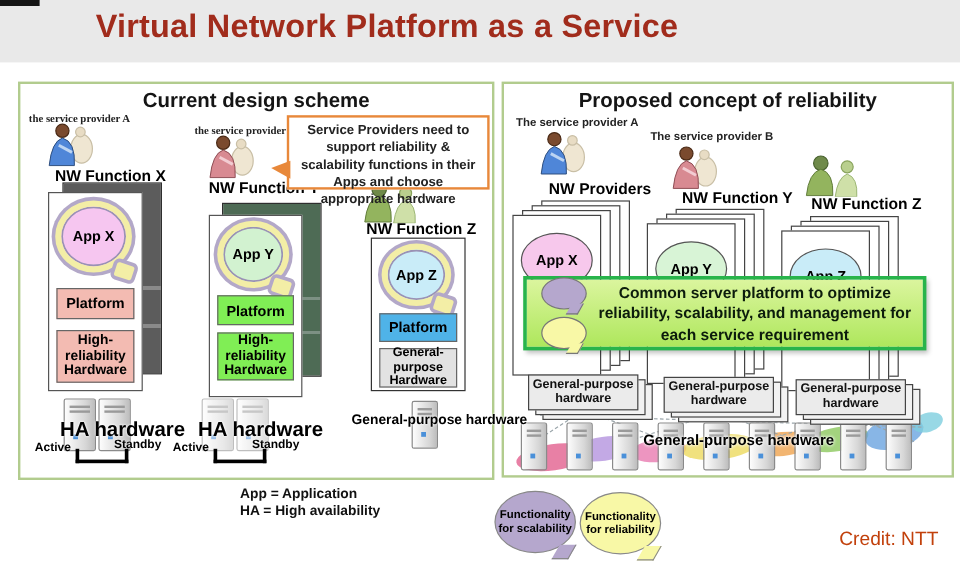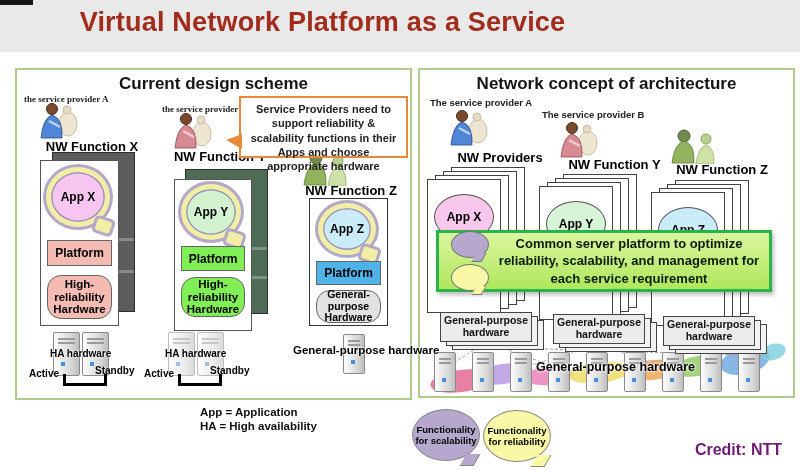--- a/index.html
+++ b/index.html
@@ -16,53 +16,53 @@
   .prov.sans{font-family:"Liberation Sans",sans-serif;font-size:9.5px;}
   .fnlabel{position:absolute;font-size:13px;font-weight:bold;color:#000;white-space:nowrap;text-align:center;}
   .card{position:absolute;background:#fff;border:1.6px solid #555;box-sizing:border-box;}
   .shadowcard{position:absolute;border:1px solid #2e2e2e;box-sizing:border-box;}
   .shadow-gray{background:linear-gradient(#5c5c5c 0 54%,#8a8a8a 54% 56%,#5c5c5c 56% 74%,#8a8a8a 74% 76%,#5c5c5c 76%);}
   .shadow-green{background:linear-gradient(#4e6b55 0 54%,#7d9184 54% 56%,#4e6b55 56% 74%,#7d9184 74% 76%,#4e6b55 76%);}
   .swirl{position:absolute;}
   .score{width:100%;height:100%;border-radius:50%;border:5px solid #f3eea6;box-shadow:0 0 0 3px #b3a8c8, inset 0 0 0 1.5px #9a92b5;display:flex;align-items:center;justify-content:center;font-weight:bold;font-size:12px;box-sizing:border-box;}
   .swtail{position:absolute;right:-1px;bottom:-5px;width:15px;height:12px;background:#f3eea6;box-shadow:0 0 0 3px #b3a8c8;transform:rotate(18deg);border-radius:2px;}
   .pbox{position:absolute;left:6px;right:6px;border:1.4px solid #666;display:flex;align-items:center;justify-content:center;font-weight:bold;font-size:12px;box-sizing:border-box;text-align:center;}
-  .hbox{line-height:1.12;font-size:11.5px;border-radius:14px;}
+  .hbox{line-height:1.12;font-size:11.5px;}
   .stack{position:absolute;}
   .scard{position:absolute;width:74px;height:134px;background:#fff;border:1.6px solid #444;box-sizing:border-box;}
   .rbubble{position:absolute;left:50%;transform:translateX(-50%);top:14px;width:58px;height:44px;border-radius:50%;border:1.6px solid #555;display:flex;align-items:center;justify-content:center;font-weight:bold;font-size:12px;background:var(--bc);}
   .btail{position:absolute;bottom:-7px;right:7px;width:12px;height:12px;background:var(--bc);border-right:1.6px solid #555;border-bottom:1.6px solid #555;transform:skewX(-28deg);}
   .callout{position:absolute;background:#fff;border:2.5px solid #e8883a;font-size:11px;font-weight:600;color:#222;text-align:center;padding:4px 5px;line-height:1.3;box-sizing:border-box;z-index:7;}
   .ctail-l{position:absolute;left:-15px;top:36px;width:0;height:0;border-top:6px solid transparent;border-bottom:9px solid transparent;border-right:16px solid #e8883a;}
   .ctail-bl{position:absolute;left:-14px;bottom:-8px;width:0;height:0;border-top:5px solid transparent;border-bottom:9px solid transparent;border-right:20px solid #e8883a;transform:rotate(-28deg);}
   .banner{position:absolute;border:3px solid #28b44b;background:linear-gradient(180deg,#dbf59e,#aee75c);box-shadow:2px 3px 4px rgba(0,0,0,.25);display:flex;align-items:center;gap:8px;padding:0 8px 0 12px;box-sizing:border-box;z-index:6;}
   .banner-text{flex:1;text-align:center;font-weight:bold;font-size:13px;color:#0c1c0c;line-height:1.35;}
   .bb{width:36px;height:25px;border-radius:50%;border:1.5px solid #777;position:relative;}
   .bb::after{content:"";position:absolute;right:4px;bottom:-5px;width:9px;height:8px;background:inherit;border-right:1.5px solid #777;border-bottom:1.5px solid #777;transform:skewX(-30deg);}
   .bb.purple{background:#b5a7cd;}
   .bb.yellow{background:#f8f8a6;}
   .srv{position:absolute;width:22px;height:40px;background:linear-gradient(90deg,#fdfdfd,#d6d6d6 70%,#bdbdbd);border:1px solid #8a8a8a;border-radius:2px;box-sizing:border-box;z-index:2;}
   .srv::before{content:"";position:absolute;left:4px;right:4px;top:5px;height:2px;background:#9a9a9a;box-shadow:0 4px 0 #9a9a9a;}
   .srv::after{content:"";position:absolute;left:7px;bottom:9px;width:4px;height:4px;background:#4a90d9;}
   .srv.big{width:27px;height:44px;}
   .srv.dim{opacity:.55;}
-  .halabel{position:absolute;font-size:10px;font-weight:bold;white-space:nowrap;z-index:3;text-shadow:0 0 2px #fff,0 0 2px #fff;}
+  .halabel{position:absolute;font-size:17px;font-weight:bold;white-space:nowrap;z-index:3;text-shadow:0 0 2px #fff,0 0 2px #fff;}
   .asl{position:absolute;font-size:10px;font-weight:bold;white-space:nowrap;z-index:3;text-shadow:0 0 2px #fff;}
   .bracket{position:absolute;width:38px;height:9px;border:3px solid #000;border-top:none;z-index:3;}
   .gpstack{position:absolute;z-index:5;}
   .gpcard{position:absolute;width:92px;height:30px;background:#ebebeb;border:1.4px solid #444;box-sizing:border-box;display:flex;align-items:center;justify-content:center;text-align:center;font-weight:bold;font-size:10.5px;line-height:1.1;color:#111;}
   .gpcard.back{background:#f2f2f2;}
   .blob{position:absolute;border-radius:50%;opacity:.8;}
   .gp-row-label{position:absolute;font-size:12.5px;font-weight:bold;z-index:4;white-space:nowrap;text-shadow:0 0 3px #fff,0 0 3px #fff;}
   .lbub{position:absolute;width:66px;height:50px;border-radius:50%;border:1.5px solid #888;display:flex;align-items:center;justify-content:center;text-align:center;font-size:9.5px;font-weight:bold;line-height:1.2;white-space:pre-line;z-index:2;}
   .lbub::after{content:"";position:absolute;right:2px;bottom:-6px;width:13px;height:11px;background:inherit;border-right:1.5px solid #888;border-bottom:1.5px solid #888;transform:skewX(-30deg);}
   .lbub.purple{background:#b5a7cd;}
   .lbub.yellow{background:#f8f8a6;}
   .notes{position:absolute;font-size:11.5px;font-weight:bold;color:#111;white-space:nowrap;}
-  .credit{position:absolute;right:18px;top:441px;font-size:16px;font-weight:bold;color:#701a75;}
+  .credit{position:absolute;right:18px;top:441px;font-size:16px;font-weight:normal;color:#c2410c;}
 </style>
 </head>
 <body>
 
 <div class="stage">
   <div class="top-strip"></div>
   <div class="corner-strip"></div>
   <div class="main-title">Virtual Network Platform as a Service</div>
 
   <div class="panel" style="left:15px;top:68px;width:397px;height:332px;">
@@ -152,21 +152,21 @@
 
     <div class="srv big dim" style="left:151px;top:262px;"></div>
     <div class="srv big dim" style="left:180px;top:262px;"></div>
     <div class="halabel" style="left:148px;top:278px;">HA hardware</div>
     <div class="asl" style="left:127px;top:298px;">Active</div>
     <div class="asl" style="left:193px;top:295px;">Standby</div>
     <div class="bracket" style="left:161px;top:304px;"></div>
   </div>
 
   <div class="panel" style="left:418px;top:68px;width:377px;height:330px;">
-    <div class="ptitle">Network concept of architecture</div>
+    <div class="ptitle">Proposed concept of reliability</div>
 
     <div class="prov sans" style="left:10px;top:27px;">The service provider A</div>
     <svg class="abs" style="left:25px;top:38px;" width="46" height="38" viewBox="0 0 46 38">
       <ellipse cx="33" cy="23" rx="9" ry="12" fill="#efe6d2" stroke="#c9bfa6"></ellipse>
       <circle cx="32" cy="9" r="4" fill="#e8dcc4" stroke="#c9bfa6"></circle>
       <circle cx="17" cy="8" r="5.5" fill="#7a4a2e" stroke="#4a2a16"></circle>
       <path d="M6 37 Q8 17 17 14 Q28 17 27 37 Z" fill="#4f86d8" stroke="#2a4a7a" stroke-width="0.8"></path>
       <path d="M14 20 L25 26" stroke="#bcd4f2" stroke-width="2.5"></path>
     </svg>
 

